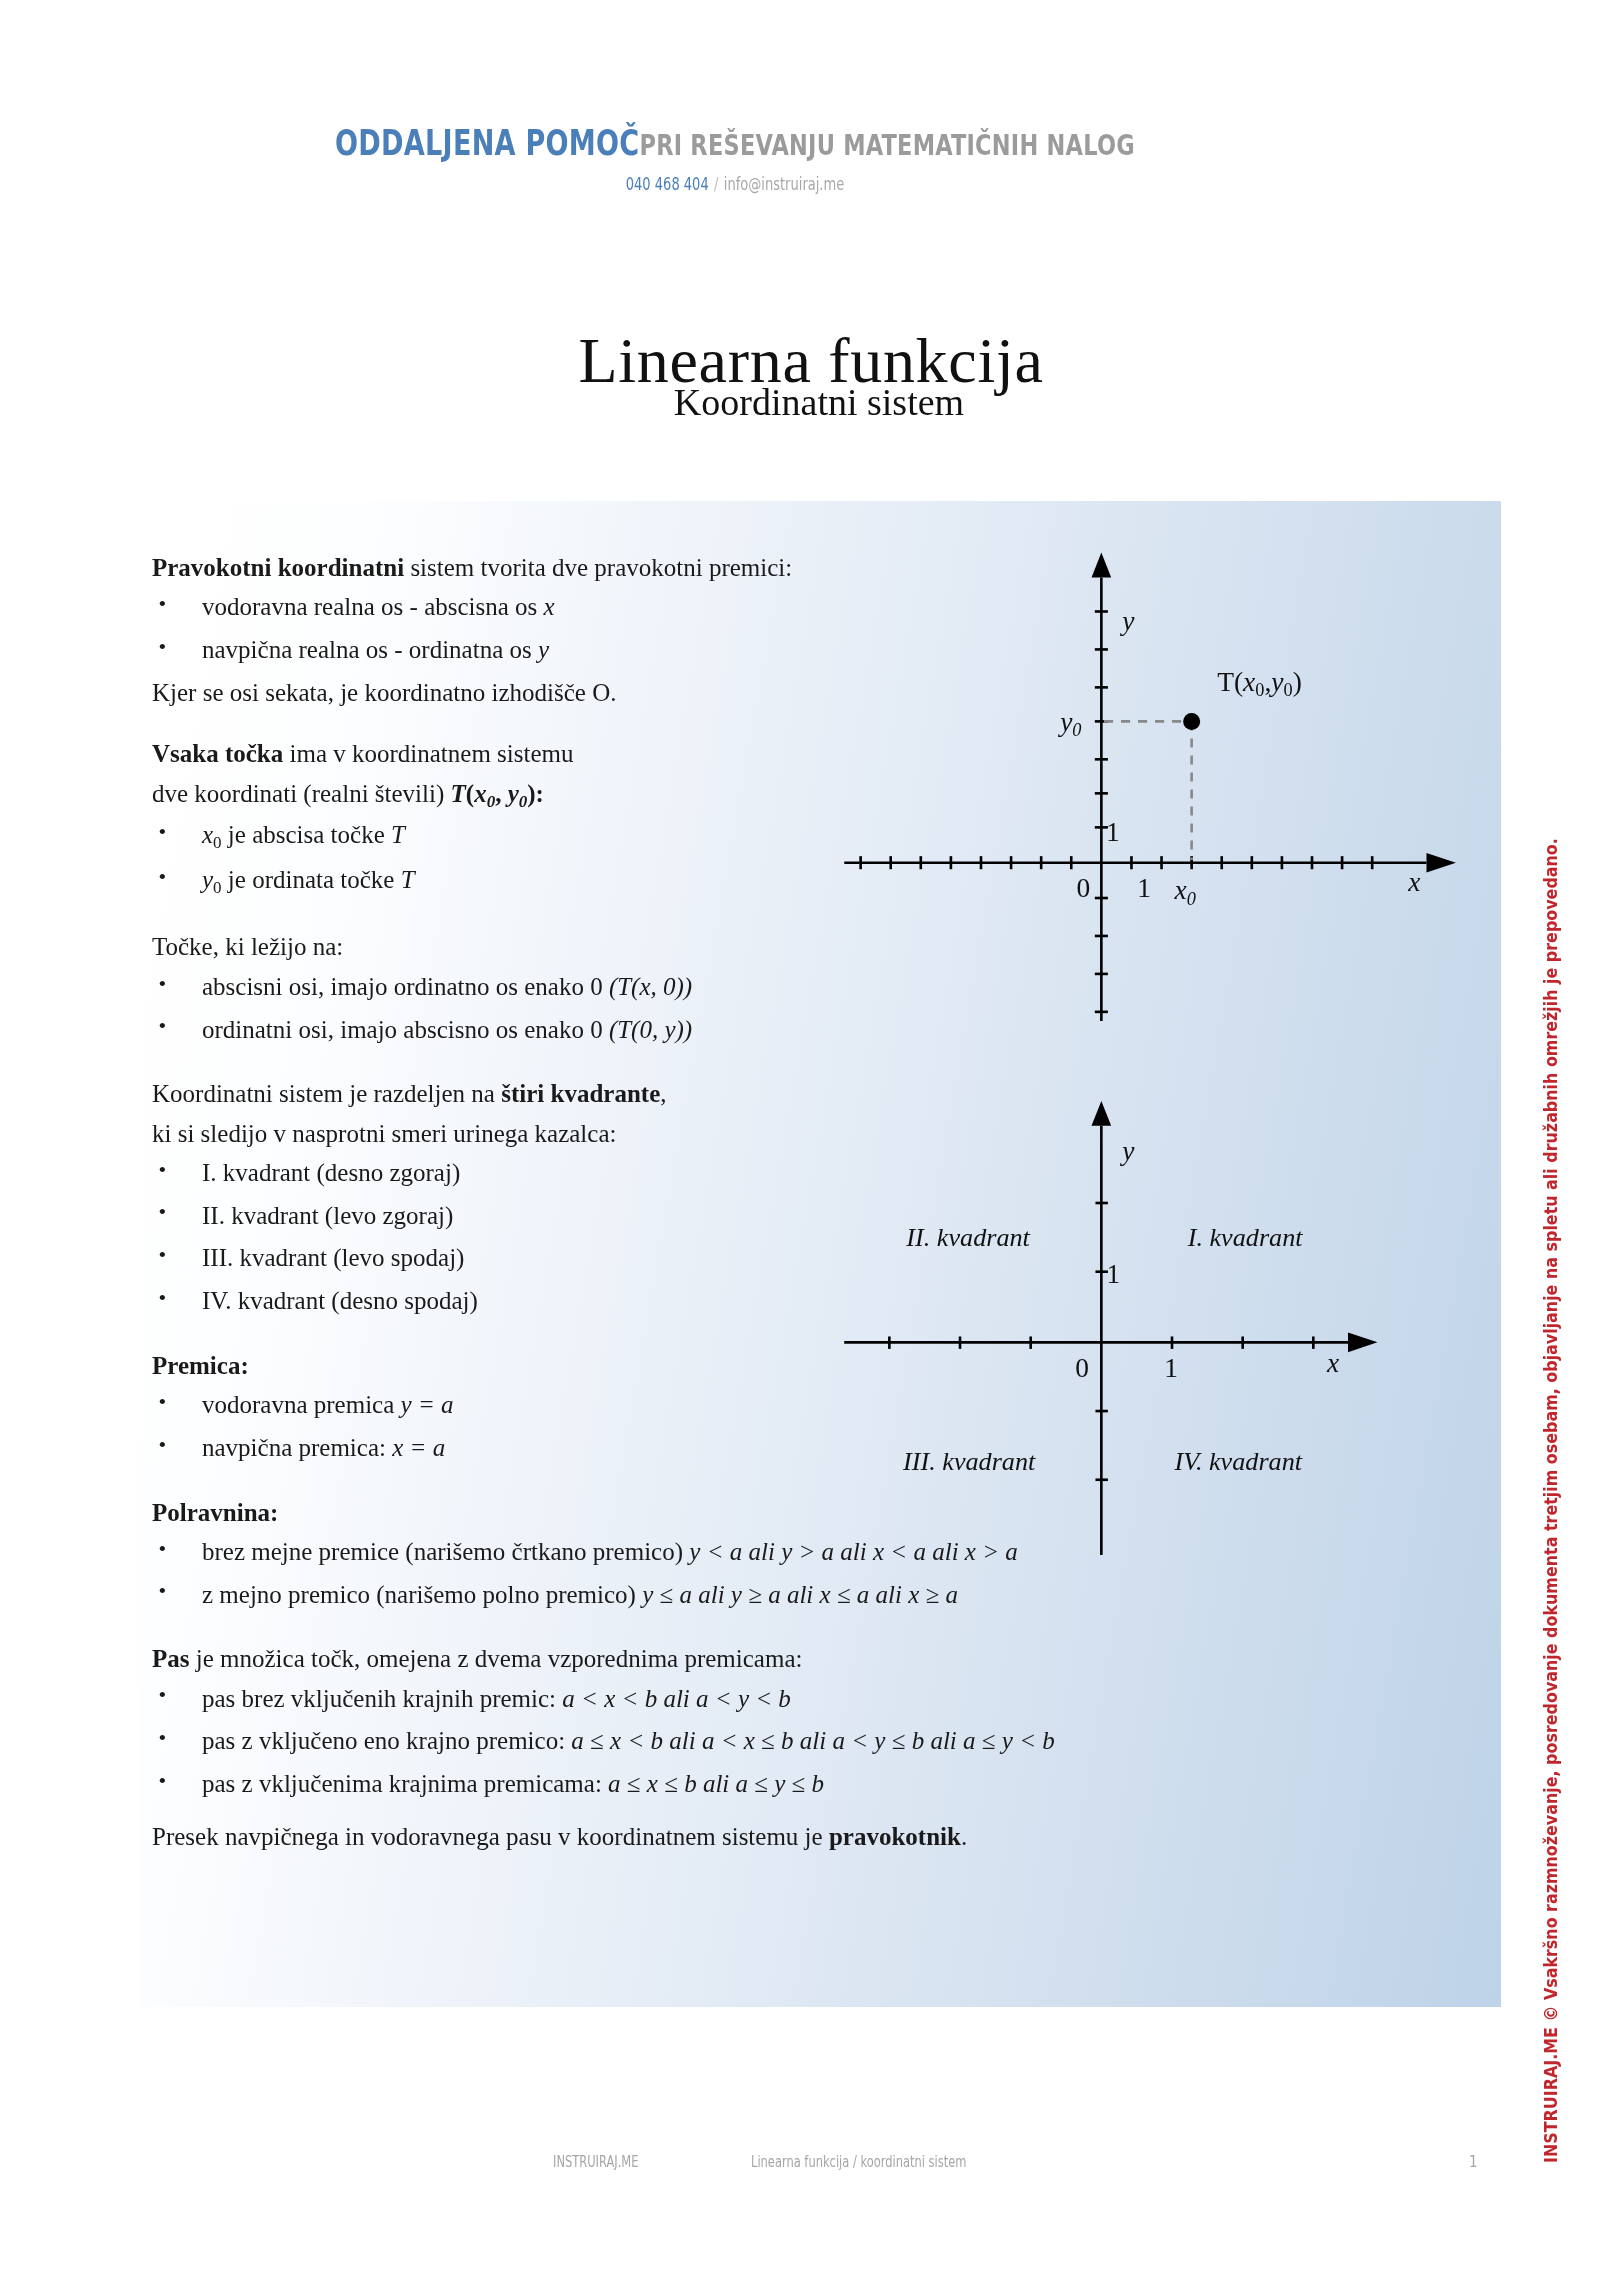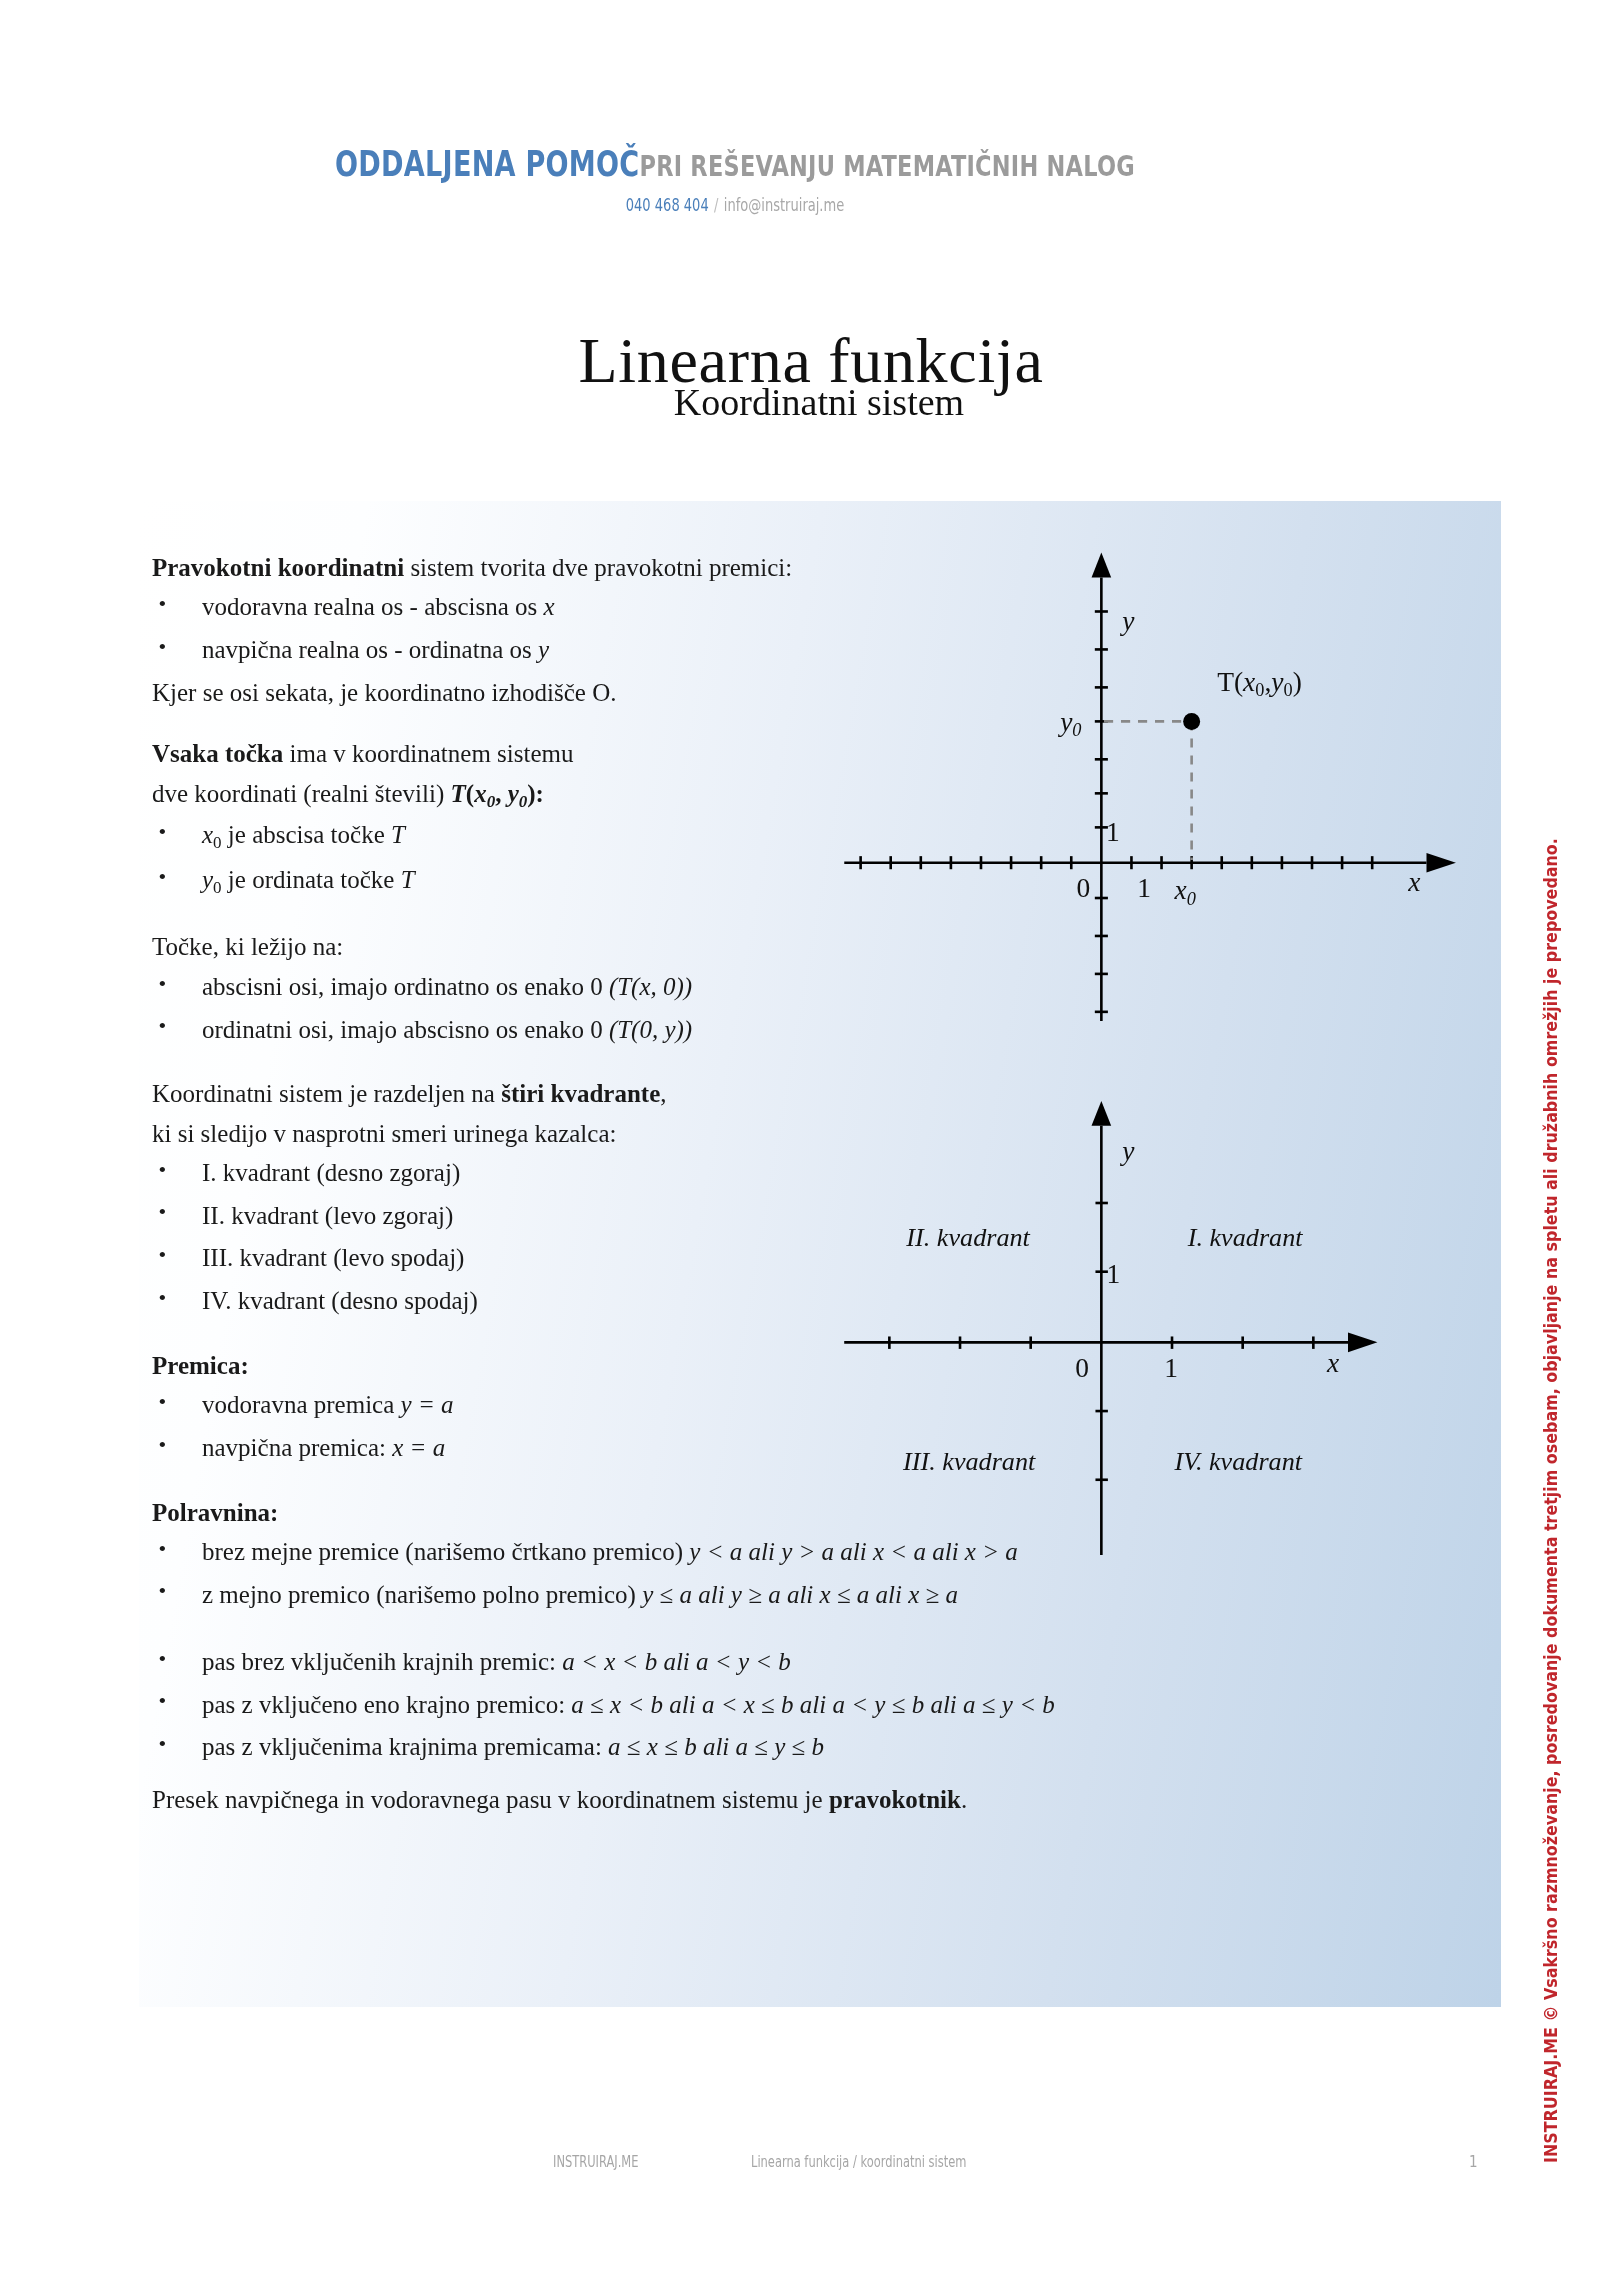--- a/index.html
+++ b/index.html
@@ -5,21 +5,21 @@
   html,body{margin:0;padding:0;}
   body{
     width:1622px;height:2295px;
     background:#ffffff;
     font-family:"Liberation Serif", serif;
     position:relative;
     overflow:hidden;
   }
   
   #brand-header{
-    position:absolute;left:0;top:144px;width:1470px;
+    position:absolute;left:0;top:123px;width:1470px;
     text-align:center;
   }
   .brand-line1{
     font-family:"DejaVu Sans Condensed","DejaVu Sans",sans-serif;
     font-weight:bold;
     font-size:35px;
     letter-spacing:0.3px;
     white-space:nowrap;
     transform:scaleX(0.86);
   }
@@ -182,20 +182,23 @@
   <div class="gap-m"></div>
 
   <p class="para"><b>Polravnina:</b></p>
   <ul class="bullets">
     <li><span>brez mejne premice (narišemo črtkano premico) </span><span class="mv">y &lt; a ali y &gt; a ali x &lt; a ali x &gt; a</span></li>
     <li><span>z mejno premico (narišemo polno premico) </span><span class="mv">y ≤ a ali y ≥ a ali x ≤ a ali x ≥ a</span></li>
   </ul>
 
   <div class="gap-m"></div>
 
+  <p class="para">
+    <b>Pas</b><span> je množica točk, omejena z dvema vzporednima premicama:</span>
+  </p>
   <ul class="bullets">
     <li><span>pas brez vključenih krajnih premic: </span><span class="mv">a &lt; x &lt; b ali a &lt; y &lt; b</span></li>
     <li><span>pas z vključeno eno krajno premico: </span><span class="mv">a ≤ x &lt; b ali a &lt; x ≤ b ali a &lt; y ≤ b ali a ≤ y &lt; b</span></li>
     <li><span>pas z vključenima krajnima premicama: </span><span class="mv">a ≤ x ≤ b ali a ≤ y ≤ b</span></li>
   </ul>
 
   <div class="gap-s"></div>
 
   <p class="para">
     <span>Presek navpičnega in vodoravnega pasu v koordinatnem sistemu je </span><b>pravokotnik</b><span>.</span>

